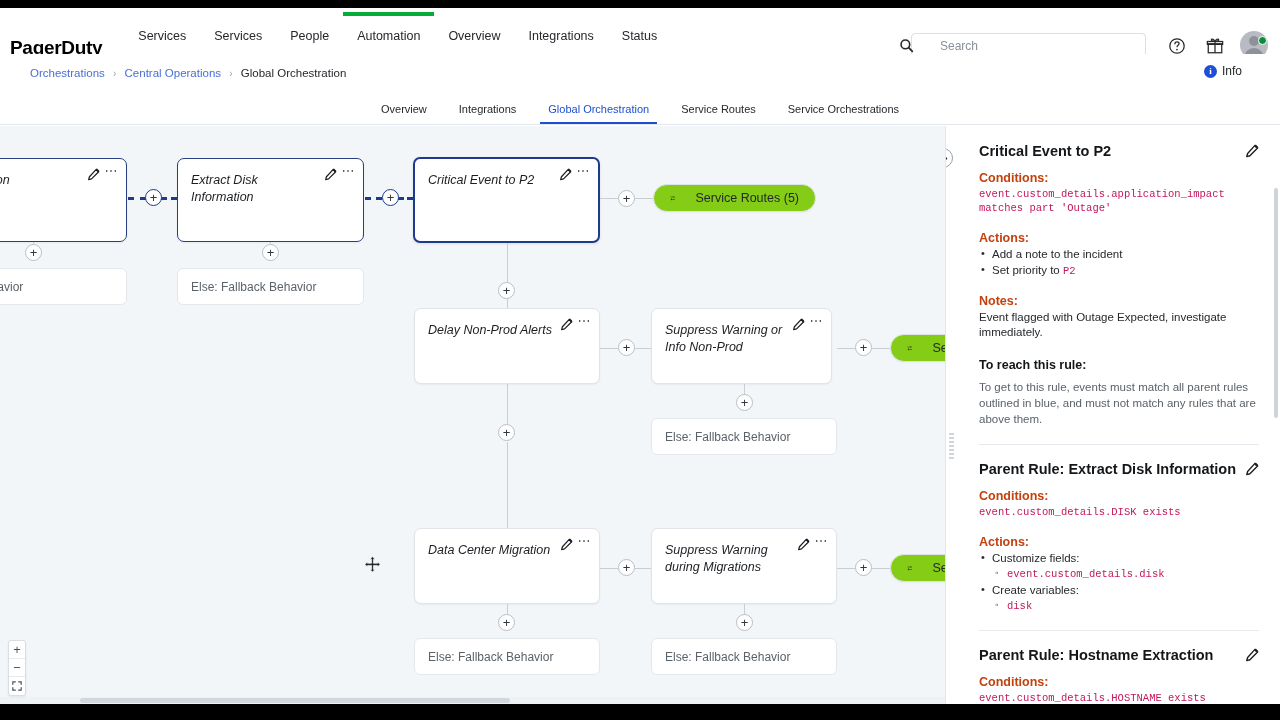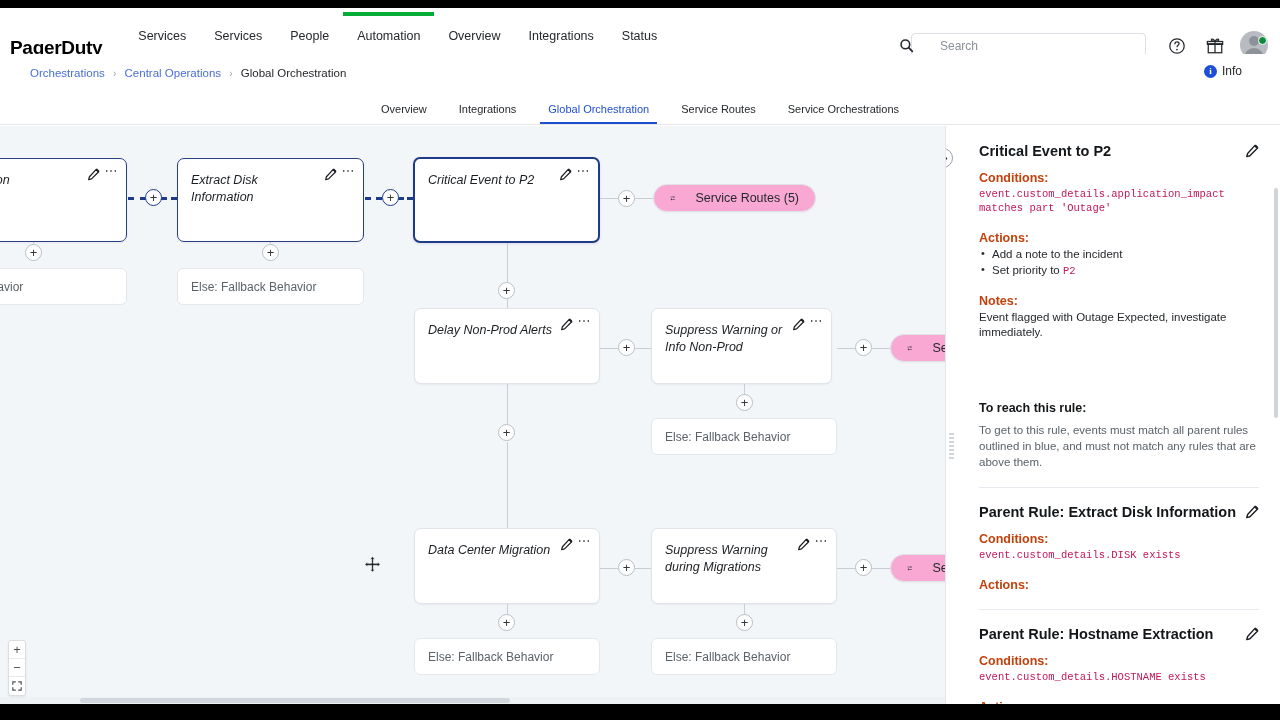--- a/index.html
+++ b/index.html
@@ -184,21 +184,21 @@
     display:flex; align-items:center; justify-content:center;
     font-size:13px; color:#31363c; line-height:1; cursor:pointer;
     font-family:"Liberation Sans", sans-serif;
     z-index: 3;
   }
   .plus.blue { border-color:#1e3a8a; }
 
   .routes-pill {
     position:absolute;
     height: 28px;
-    background:#f9a8d4; border:1px solid #dfe3e8; border-radius: 14px;
+    background:#84cc16; border:1px solid #dfe3e8; border-radius: 14px;
     display:flex; align-items:center; gap:20px;
     padding: 0 16px;
     font-size:12.5px; color:#25282c;
     box-shadow: 0 1px 2px rgba(16,24,40,0.04);
     cursor:pointer; white-space:nowrap;
   }
 
   
   #zoomctl {
     position:absolute; left:8px; bottom: 8px;
@@ -279,21 +279,21 @@
   ul.acts ul > li {
     font-family:"Liberation Mono", monospace;
     font-size:10.5px; color:#c2185b; line-height:14.5px;
     padding-left: 15px; position:relative;
   }
   ul.acts ul > li::before {
     content:"\25E6"; position:absolute; left:2px; top:0px; color:#25282c; font-size:10px;
   }
   .inline-code { font-family:"Liberation Mono", monospace; font-size:10.5px; color:#c2185b; }
   .notes-text { font-size: 11.5px; color:#25282c; line-height:15px; }
-  .reach-title { font-size: 12.5px; font-weight:bold; color:#14171a; margin-bottom: 7px; margin-top: 43px; }
+  .reach-title { font-size: 12.5px; font-weight:bold; color:#14171a; margin-bottom: 7px; }
   .reach-text { font-size: 11.5px; color:#5b6269; line-height:16px; }
   .divider { height:1px; background:#e6e9ed; margin: 17px 0 15px 0; }
 
   
   #grip {
     position:absolute; left: 949px; top: 425px; width: 5px; height: 22px; z-index: 6;
   }
   #grip i { display:block; height:2px; background:#d0d5db; margin-bottom:2px; }
 </style>
 </head>
@@ -580,20 +580,34 @@
           <div class="rule-title">Parent Rule: Extract Disk Information</div>
           <svg class="pencil" viewBox="0 0 16 16">
             <path d="M11.4 1.6l3 3L5.6 13.4 2 14.4l1-3.6z" fill="none" stroke="#1b1e22" stroke-width="1.6" stroke-linejoin="round"></path>
             <path d="M11.4 1.6l3 3" stroke="#1b1e22" stroke-width="2.6"></path>
           </svg>
         </div>
         <div class="sec-label">Conditions:</div>
         <div class="code">event.custom_details.DISK exists</div>
 
         <div class="sec-label mt10">Actions:</div>
+        <ul class="acts">
+          <li>
+            <span>Customize fields:</span>
+            <ul>
+              <li>event.custom_details.disk</li>
+            </ul>
+          </li>
+          <li>
+            <span>Create variables:</span>
+            <ul>
+              <li>disk</li>
+            </ul>
+          </li>
+        </ul>
 
         <div class="divider"></div>
 
         <div class="rule-head">
           <div class="rule-title">Parent Rule: Hostname Extraction</div>
           <svg class="pencil" viewBox="0 0 16 16">
             <path d="M11.4 1.6l3 3L5.6 13.4 2 14.4l1-3.6z" fill="none" stroke="#1b1e22" stroke-width="1.6" stroke-linejoin="round"></path>
             <path d="M11.4 1.6l3 3" stroke="#1b1e22" stroke-width="2.6"></path>
           </svg>
         </div>

